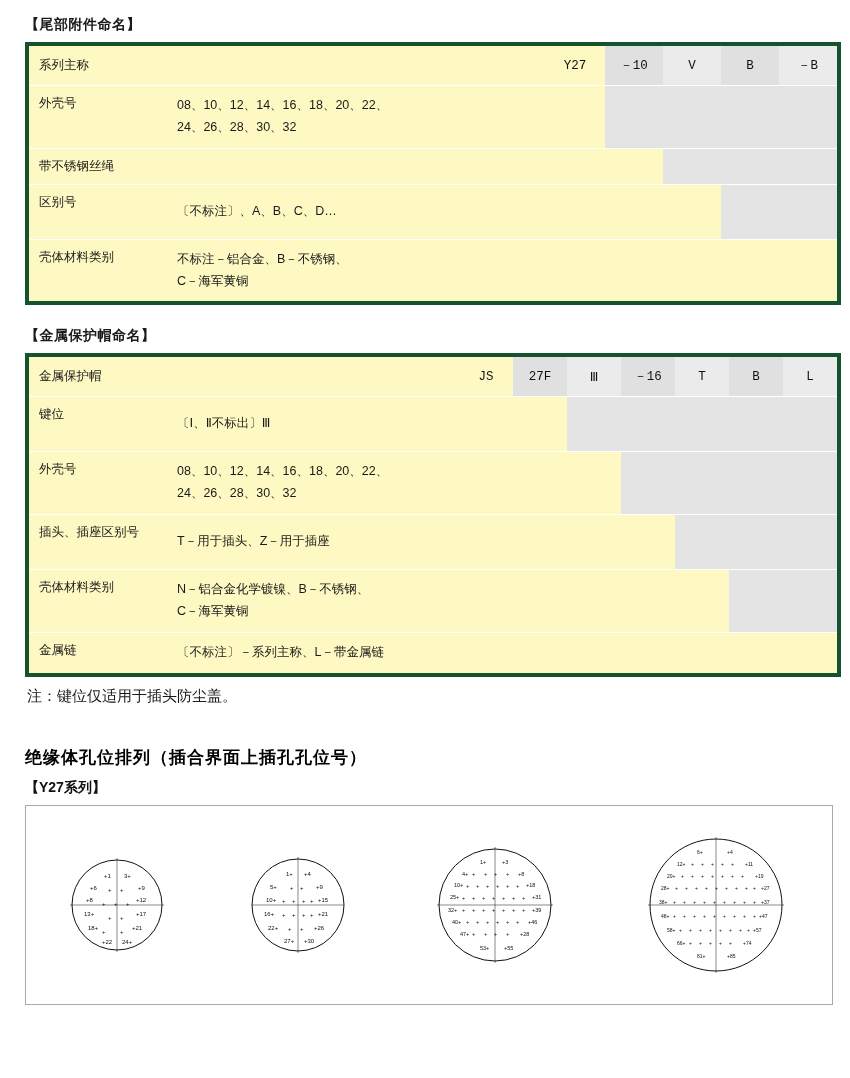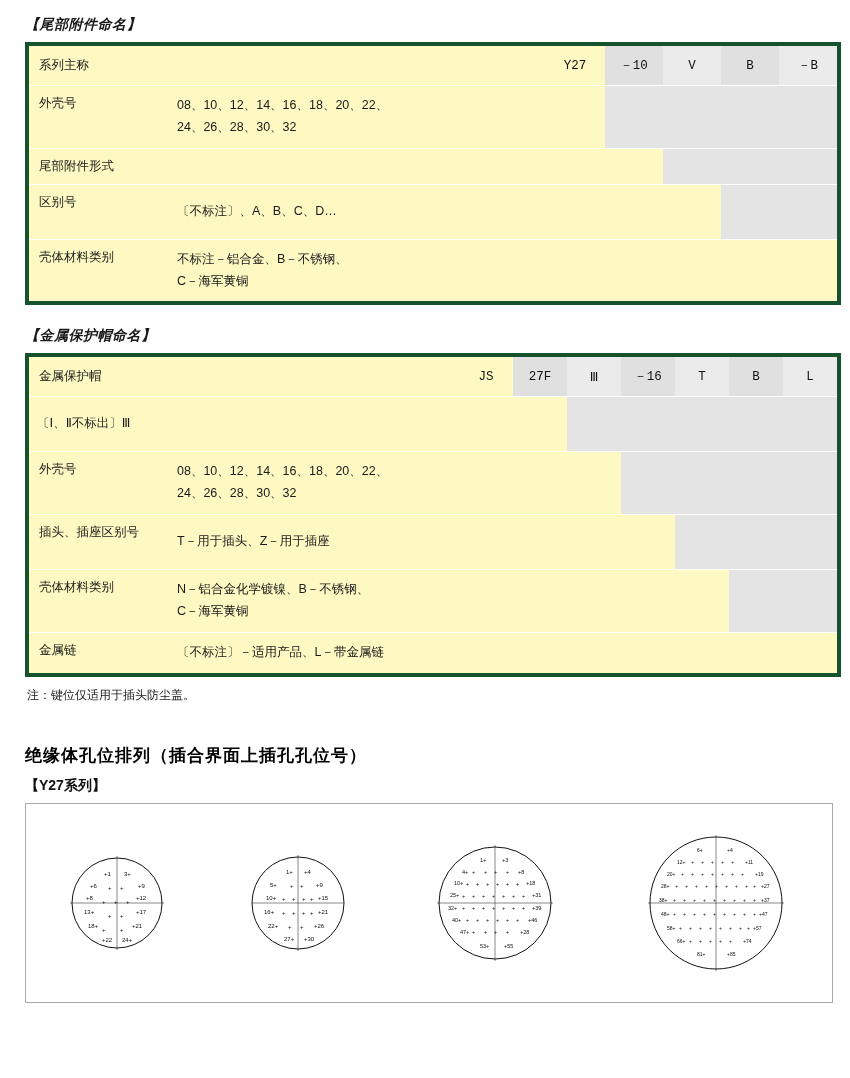--- a/index.html
+++ b/index.html
@@ -20,21 +20,20 @@
     padding: 10px 20px 0 25px;
     box-sizing: border-box;
     width: 850px;
   }
   .section-title {
     font-size: 14px;
     font-weight: bold;
     color: #1a1a1a;
     margin: 6px 0 8px 0;
     letter-spacing: 0.5px;
-    font-style: italic;
   }
   .naming-table {
     width: 808px;
     border: 4px solid #14532d;
     border-collapse: collapse;
     background: #fef9c3;
     table-layout: fixed;
   }
   .row {
     position: relative;
@@ -89,21 +88,21 @@
   
   .band {
     position: absolute;
     top: 0;
     bottom: 0;
     pointer-events: none;
   }
   .band-light { background: #e4e4e4; }
 
   .note {
-    font-size: 12px;
+    font-size: 15px;
     margin: 10px 0 0 2px;
     color: #1a1a1a;
   }
 
   .big-title {
     font-size: 17px;
     font-weight: bold;
     margin: 40px 0 10px 0;
     color: #000;
     letter-spacing: 1px;
@@ -152,21 +151,21 @@
       <div class="band band-light" style="right:0; width:232px;"></div>
       <div class="lbl" style="position:relative">外壳号</div>
       <div class="val" style="position:relative">
         <span class="line">08、10、12、14、16、18、20、22、</span>
         <span class="line">24、26、28、30、32</span>
       </div>
     </div>
 
     <div class="row">
       <div class="band band-light" style="right:0; width:174px;"></div>
-      <div class="lbl" style="position:relative">尾部附件形式</div>
+      <div class="lbl" style="position:relative">带不锈钢丝绳</div>
     </div>
 
     <div class="row">
       <div class="band band-light" style="right:0; width:116px;"></div>
       <div class="lbl" style="position:relative">区别号</div>
       <div class="val" style="position:relative; padding-top:16px; padding-bottom:16px;">
         <span class="line">〔不标注〕、A、B、C、D…</span>
       </div>
     </div>
 
@@ -191,20 +190,21 @@
       <div class="code-cell shade-b" style="width:54px">Ⅲ</div>
       <div class="code-cell shade-c" style="width:54px">－16</div>
       <div class="code-cell shade-d" style="width:54px">T</div>
       <div class="code-cell shade-c" style="width:54px">B</div>
       <div class="code-cell shade-d" style="width:54px">L</div>
     </div>
 
 
     <div class="row">
       <div class="band band-light" style="right:0; width:270px;"></div>
+      <div class="lbl" style="position:relative">键位</div>
       <div class="val" style="position:relative; padding-top:16px; padding-bottom:16px;">
         <span class="line">〔Ⅰ、Ⅱ不标出〕Ⅲ</span>
       </div>
     </div>
 
     <div class="row">
       <div class="band band-light" style="right:0; width:216px;"></div>
       <div class="lbl" style="position:relative">外壳号</div>
       <div class="val" style="position:relative">
         <span class="line">08、10、12、14、16、18、20、22、</span>
@@ -225,21 +225,21 @@
       <div class="lbl" style="position:relative">壳体材料类别</div>
       <div class="val" style="position:relative">
         <span class="line">N－铝合金化学镀镍、B－不锈钢、</span>
         <span class="line">C－海军黄铜</span>
       </div>
     </div>
 
     <div class="row">
       <div class="lbl" style="position:relative">金属链</div>
       <div class="val" style="position:relative">
-        <span class="line">〔不标注〕－适用产品、L－带金属链</span>
+        <span class="line">〔不标注〕－系列主称、L－带金属链</span>
       </div>
     </div>
   </div>
 
   <div class="note">注：键位仅适用于插头防尘盖。</div>
 
   <div class="big-title">绝缘体孔位排列（插合界面上插孔孔位号）</div>
   <div class="sub-title">【Y27系列】</div>
 
   <div class="layout-box">

